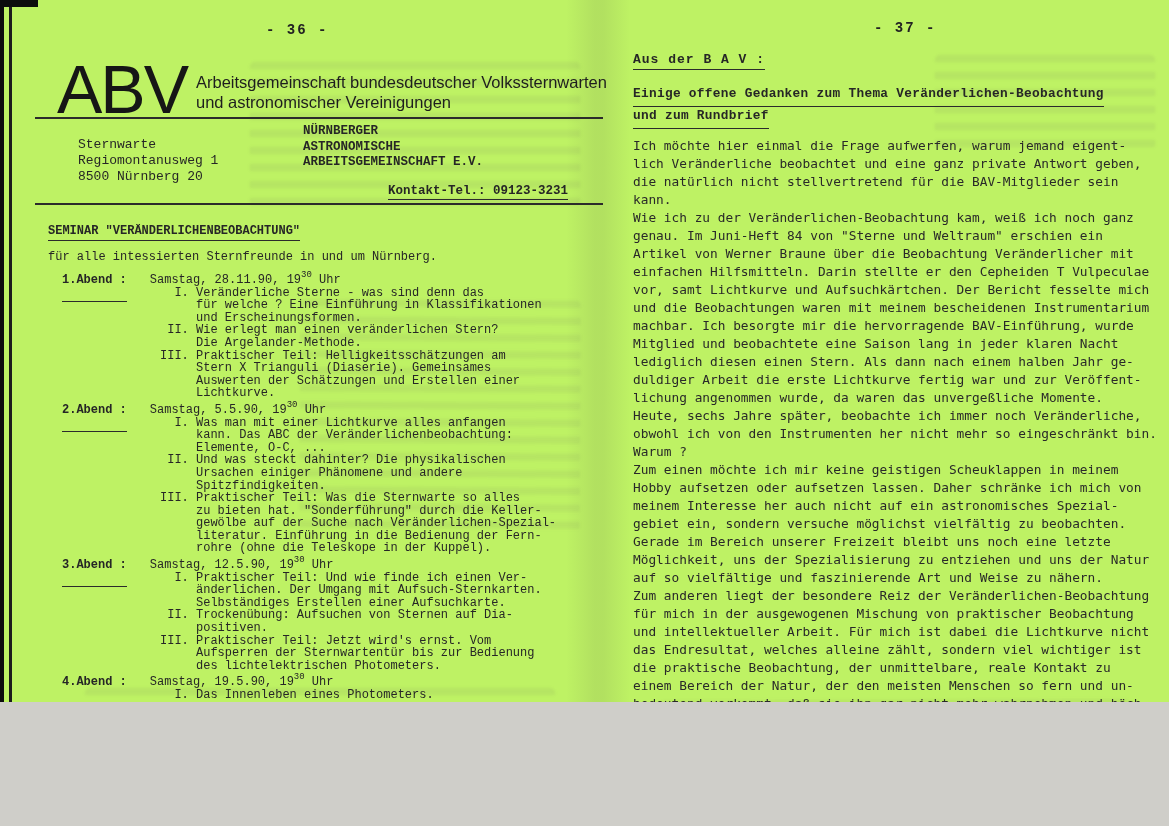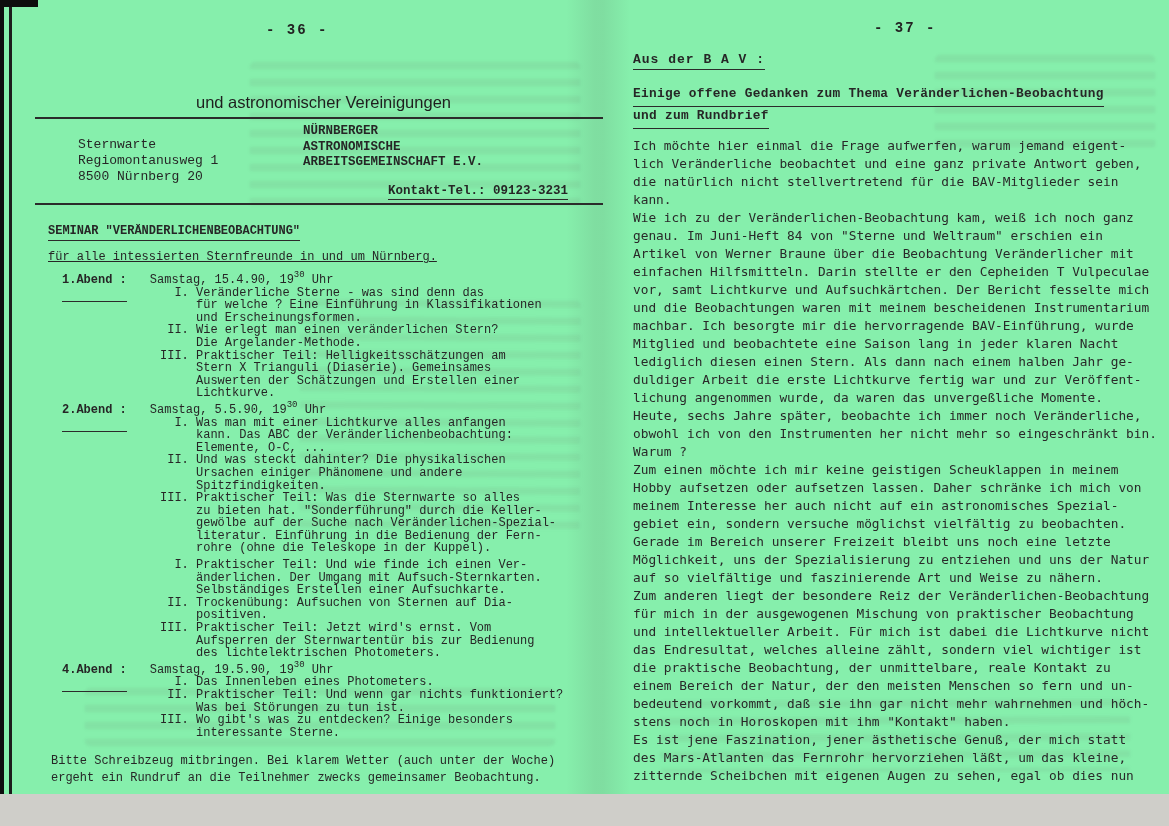--- a/index.html
+++ b/index.html
@@ -1,20 +1,20 @@
 <!DOCTYPE html>
 <html><head>
 <meta charset="utf-8">
 <title>Scanned newsletter pages 36–37</title>
 <style>
   html,body{margin:0;padding:0;background:#cfcec9;}
   .scan{
     position:relative;
-    width:1169px;height:794px;
-    background:#86efac;
+    width:1169px;height:702px;
+    background:#bef264;
     overflow:hidden;
     font-family:"Liberation Mono","DejaVu Sans Mono",monospace;
     color:#262626;
   }
   
   .edge-a{position:absolute;left:0;top:0;width:4px;height:826px;background:#0d0d0d;}
   .edge-b{position:absolute;left:9px;top:0;width:3px;height:826px;background:#1c1c1c;}
   .corner-mark{position:absolute;left:0;top:0;width:38px;height:7px;background:#0d0d0d;}
   .gutter{position:absolute;left:566px;top:0;width:64px;height:826px;
     background:linear-gradient(90deg,rgba(0,0,0,0) 0%,rgba(70,70,62,0.10) 45%,rgba(70,70,62,0.10) 58%,rgba(0,0,0,0) 100%);}
@@ -42,21 +42,21 @@
   .rule1{top:117px;}
   .rule2{top:203px;}
   .address{position:absolute;left:66px;top:137px;font-size:13px;line-height:16px;white-space:pre;margin-left:12px;}
   .club{position:absolute;left:303px;top:124px;font-size:12.5px;line-height:15.5px;font-weight:bold;white-space:pre;}
   .contact{position:absolute;left:388px;top:184px;font-size:12.5px;font-weight:bold;
     border-bottom:1.5px solid #2b2b2b;padding-bottom:1px;}
 
   
   .sem-title{position:absolute;left:48px;top:224px;font-size:12px;font-weight:bold;}
   .sem-title span{border-bottom:1.5px solid #2b2b2b;padding-bottom:2px;}
-  .sem-sub{position:absolute;left:48px;top:250px;font-size:12px;text-decoration:underline;}
+  .sem-sub{position:absolute;left:48px;top:250px;font-size:12px;}
   .sessions{position:absolute;left:62px;top:274px;font-size:12px;line-height:12.6px;}
   .session{margin:0 0 4px 0;}
   .session-head{white-space:pre;}
   .abend{font-weight:bold;border-bottom:1.2px solid #2b2b2b;padding-bottom:14px;margin-right:23px;}
   .stime sup{font-size:9px;line-height:0;position:relative;top:-1px;}
   .items{font:inherit;margin:0 16px 0 98px;white-space:pre;}
   .sem-footer{position:absolute;left:51px;top:753px;font-size:12px;line-height:17px;white-space:pre;}
 
   
   .heading{position:absolute;left:633px;top:52px;font-size:13px;font-weight:bold;letter-spacing:1px;}
@@ -77,39 +77,40 @@
   <div class="corner-mark"></div>
   <div class="gutter"></div>
   <div class="smudge s1"></div>
   <div class="smudge s2"></div>
   <div class="smudge s3"></div>
   <div class="smudge s4"></div>
   <div class="smudge s5"></div>
 
   <div class="pagenum pn-left">- 36 -</div>
 
-  <div class="org"><br><span>und astronomischer Vereinigungen</span></div>
+  <div class="logo">ABV</div>
+  <div class="org"><span>Arbeitsgemeinschaft bundesdeutscher Volkssternwarten</span><br><span>und astronomischer Vereinigungen</span></div>
 
   <div class="rule rule1"></div>
   <div class="address">Sternwarte
 Regiomontanusweg 1
 8500 Nürnberg 20</div>
   <div class="club">NÜRNBERGER
 ASTRONOMISCHE
 ARBEITSGEMEINSCHAFT E.V.</div>
   <div class="contact">Kontakt-Tel.: 09123-3231</div>
   <div class="rule rule2"></div>
 
   <div class="sem-title"><span>SEMINAR  "VERÄNDERLICHENBEOBACHTUNG"</span></div>
   <div class="sem-sub">für alle intessierten Sternfreunde in und um Nürnberg.</div>
 
   <div class="sessions">
 
     <div class="session">
-      <div class="session-head"><span class="abend">1.Abend :</span><span class="stime"><span>Samstag, 15.4.90, 19</span><sup>30</sup><span> Uhr</span></span></div>
+      <div class="session-head"><span class="abend">1.Abend :</span><span class="stime"><span>Samstag, 28.11.90, 19</span><sup>30</sup><span> Uhr</span></span></div>
       <pre class="items">  I. Veränderliche Sterne - was sind denn das
      für welche ? Eine Einführung in Klassifikationen
      und Erscheinungsformen.
  II. Wie erlegt man einen veränderlichen Stern?
      Die Argelander-Methode.
 III. Praktischer Teil: Helligkeitsschätzungen am
      Stern X Trianguli (Diaserie). Gemeinsames
      Auswerten der Schätzungen und Erstellen einer
      Lichtkurve.</pre>
     </div>
@@ -123,20 +124,21 @@
      Ursachen einiger Phänomene und andere
      Spitzfindigkeiten.
 III. Praktischer Teil: Was die Sternwarte so alles
      zu bieten hat. "Sonderführung" durch die Keller-
      gewölbe auf der Suche nach Veränderlichen-Spezial-
      literatur. Einführung in die Bedienung der Fern-
      rohre (ohne die Teleskope in der Kuppel).</pre>
     </div>
 
     <div class="session">
+      <div class="session-head"><span class="abend">3.Abend :</span><span class="stime"><span>Samstag, 12.5.90, 19</span><sup>30</sup><span> Uhr</span></span></div>
       <pre class="items">  I. Praktischer Teil: Und wie finde ich einen Ver-
      änderlichen. Der Umgang mit Aufsuch-Sternkarten.
      Selbständiges Erstellen einer Aufsuchkarte.
  II. Trockenübung: Aufsuchen von Sternen auf Dia-
      positiven.
 III. Praktischer Teil: Jetzt wird's ernst. Vom
      Aufsperren der Sternwartentür bis zur Bedienung
      des lichtelektrischen Photometers.</pre>
     </div>
 

